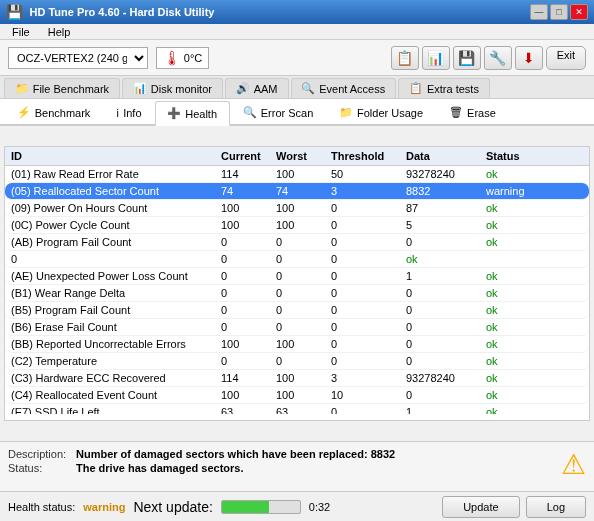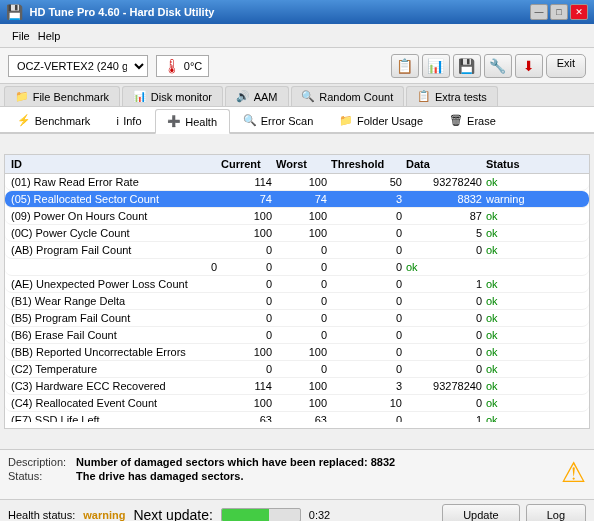--- a/index.html
+++ b/index.html
@@ -43,21 +43,22 @@
       justify-content: center;
       cursor: pointer;
       color: #333;
     }
     .title-btn.close { background: #e81123; color: white; }
     .menu-bar {
       background: #f0f0f0;
       border-bottom: 1px solid #ccc;
       padding: 2px 8px;
       display: flex;
-      height: 24px;
+      gap: 10px;
+      height: 16px;
       align-items: center;
     }
     .menu-item {
       font-size: 11px;
       cursor: pointer;
       padding: 1px 4px;
     }
     .toolbar {
       background: #f5f5f5;
       border-bottom: 1px solid #ccc;
@@ -183,21 +184,21 @@
       padding: 1px 4px;
       border-bottom: 1px solid #f0f0f0;
       align-items: center;
       border-radius: 7px;
     }
     .table-row.selected { background: #3b82f6; color: white; }
     .td {
       font-size: 11px;
       padding: 1px 2px;
     }
-    .td.center { text-align: right; }
+    .td.center { text-align: left; }
     .status-ok { color: #008800; }
     .description-area {
       background: #f5f5f5;
       border-top: 1px solid #ccc;
       padding: 6px 8px;
       min-height: 50px;
     }
     .desc-row {
       display: flex;
       gap: 8px;
@@ -289,21 +290,21 @@
   <div class="tab-top">
     <span>📊</span>
     <span>Disk monitor</span>
   </div>
   <div class="tab-top">
     <span>🔊</span>
     <span>AAM</span>
   </div>
   <div class="tab-top">
     <span>🔍</span>
-    <span>Random Count</span>
+    <span>Event Access</span>
   </div>
   <div class="tab-top">
     <span>📋</span>
     <span>Extra tests</span>
   </div>
 </div>
 
 <div class="tabs-second">
   <div class="tab-second">
     <span>⚡</span>

